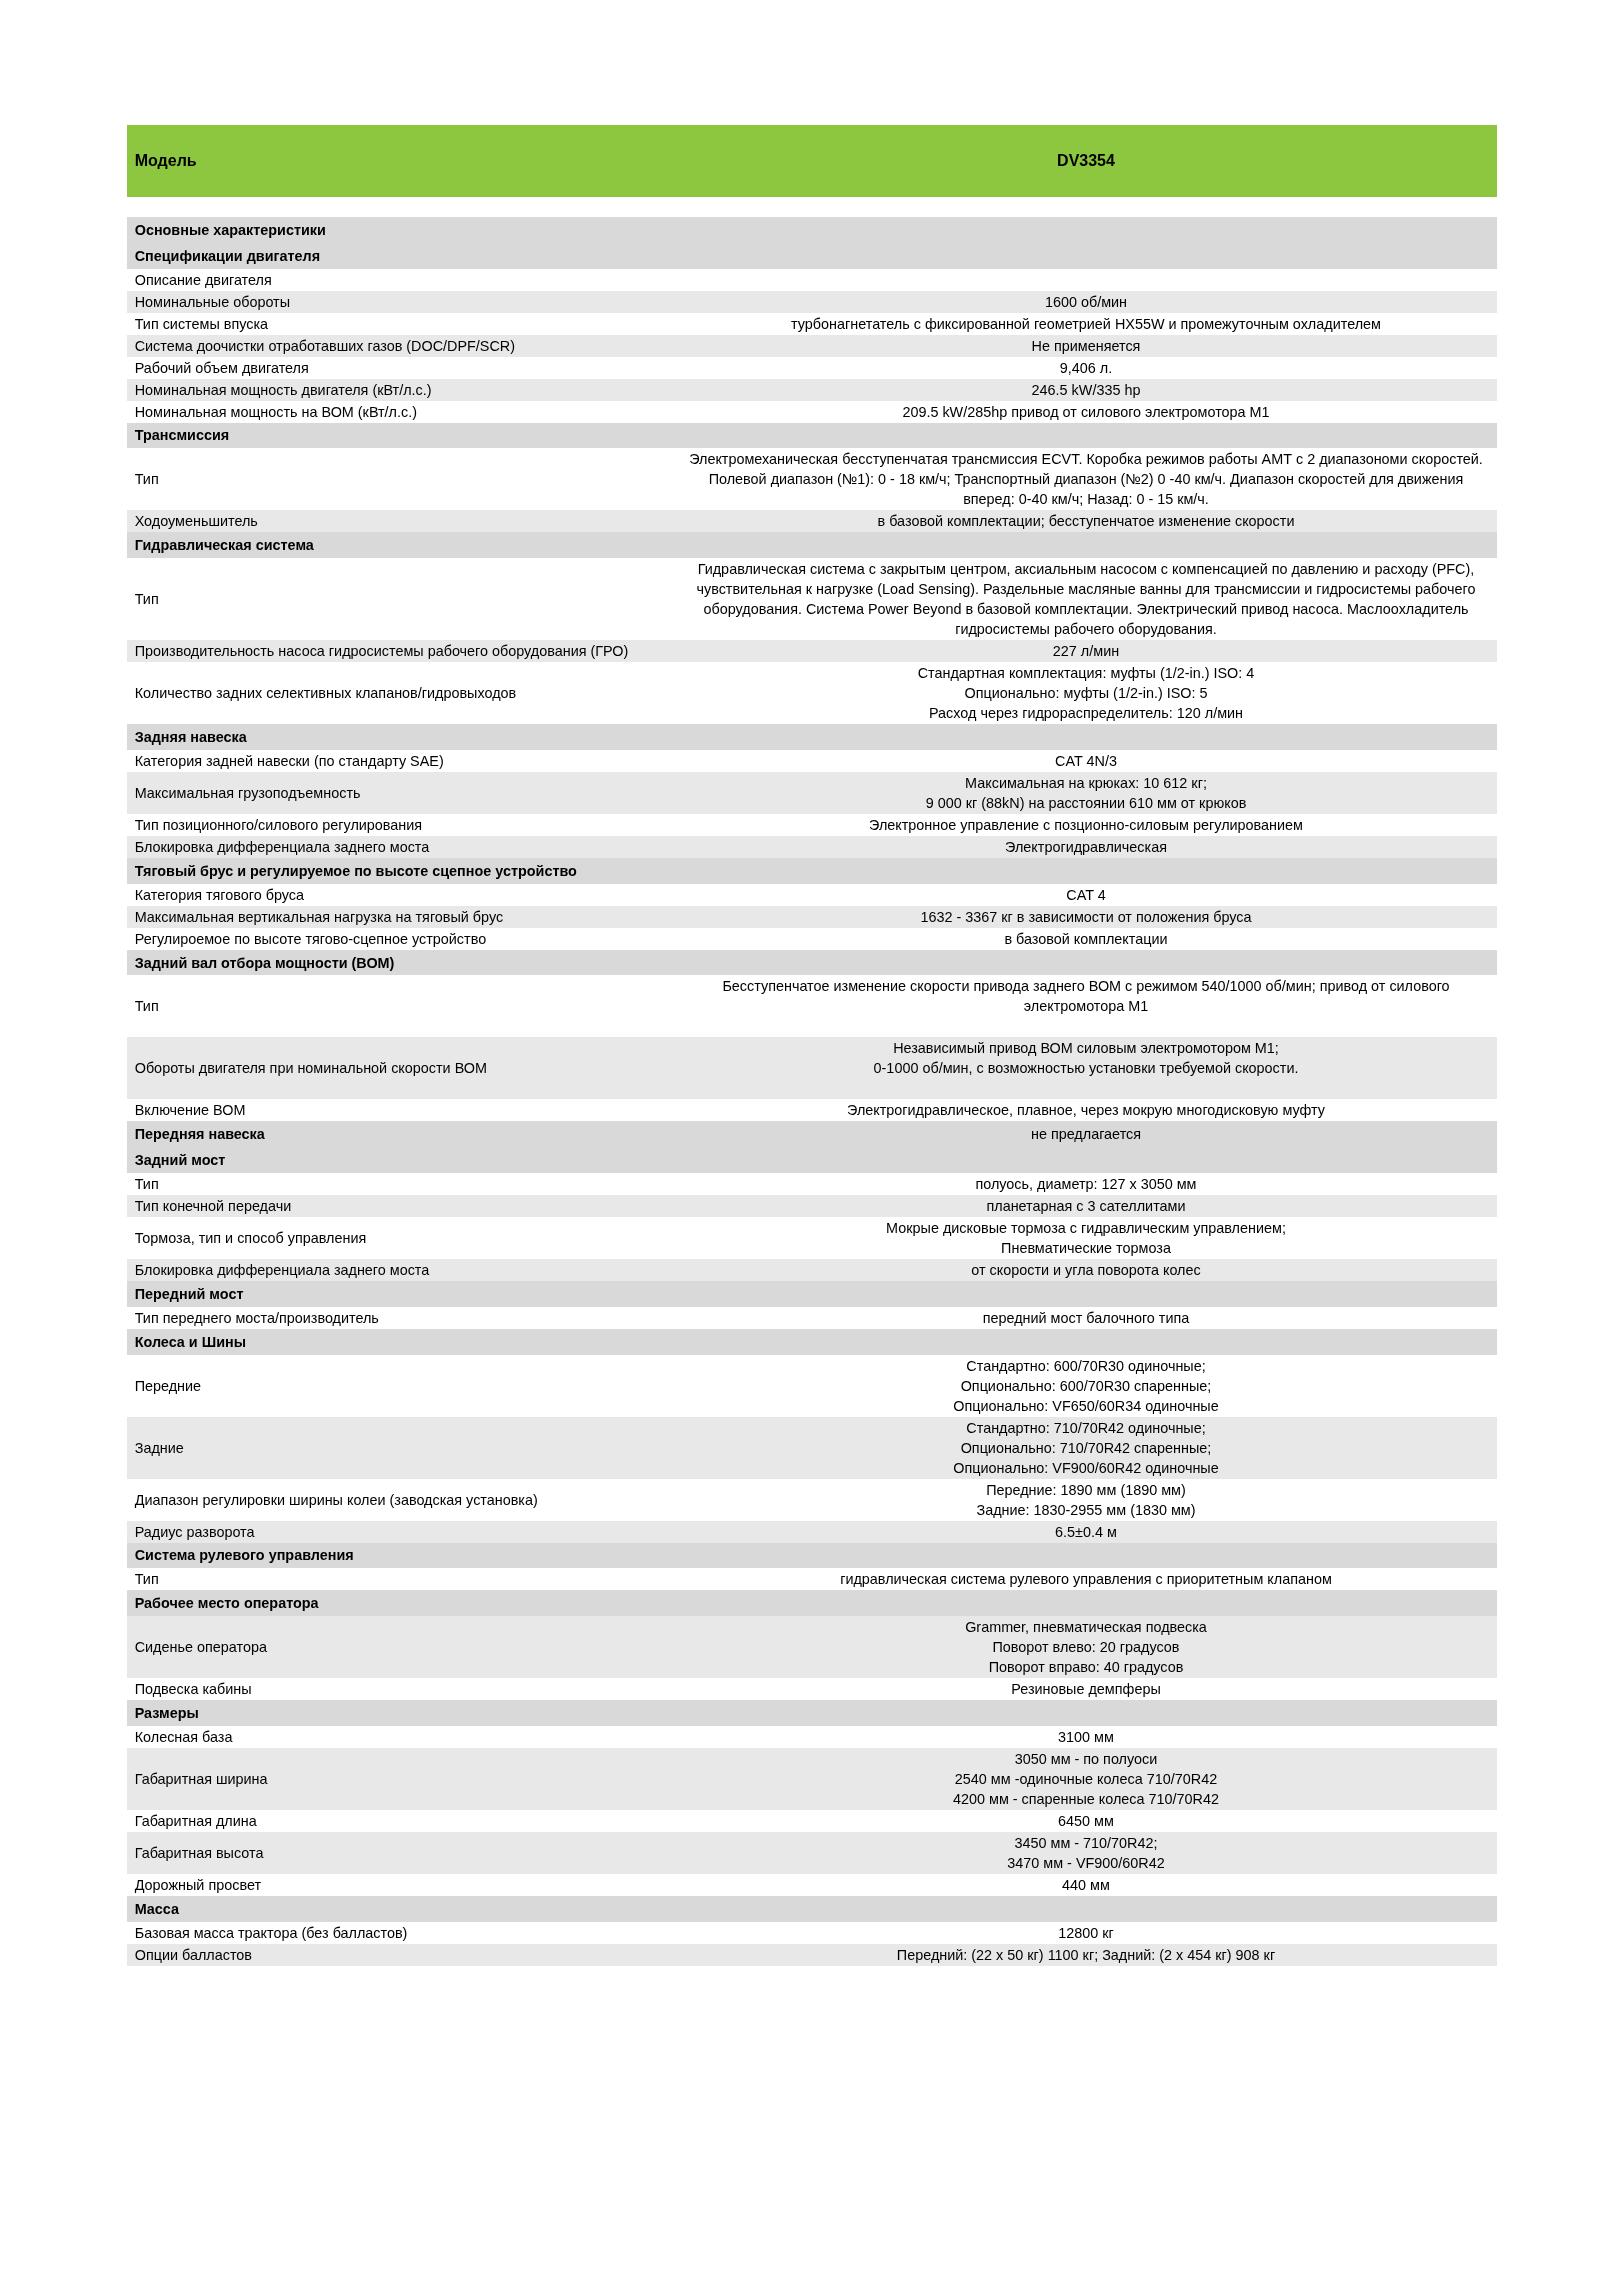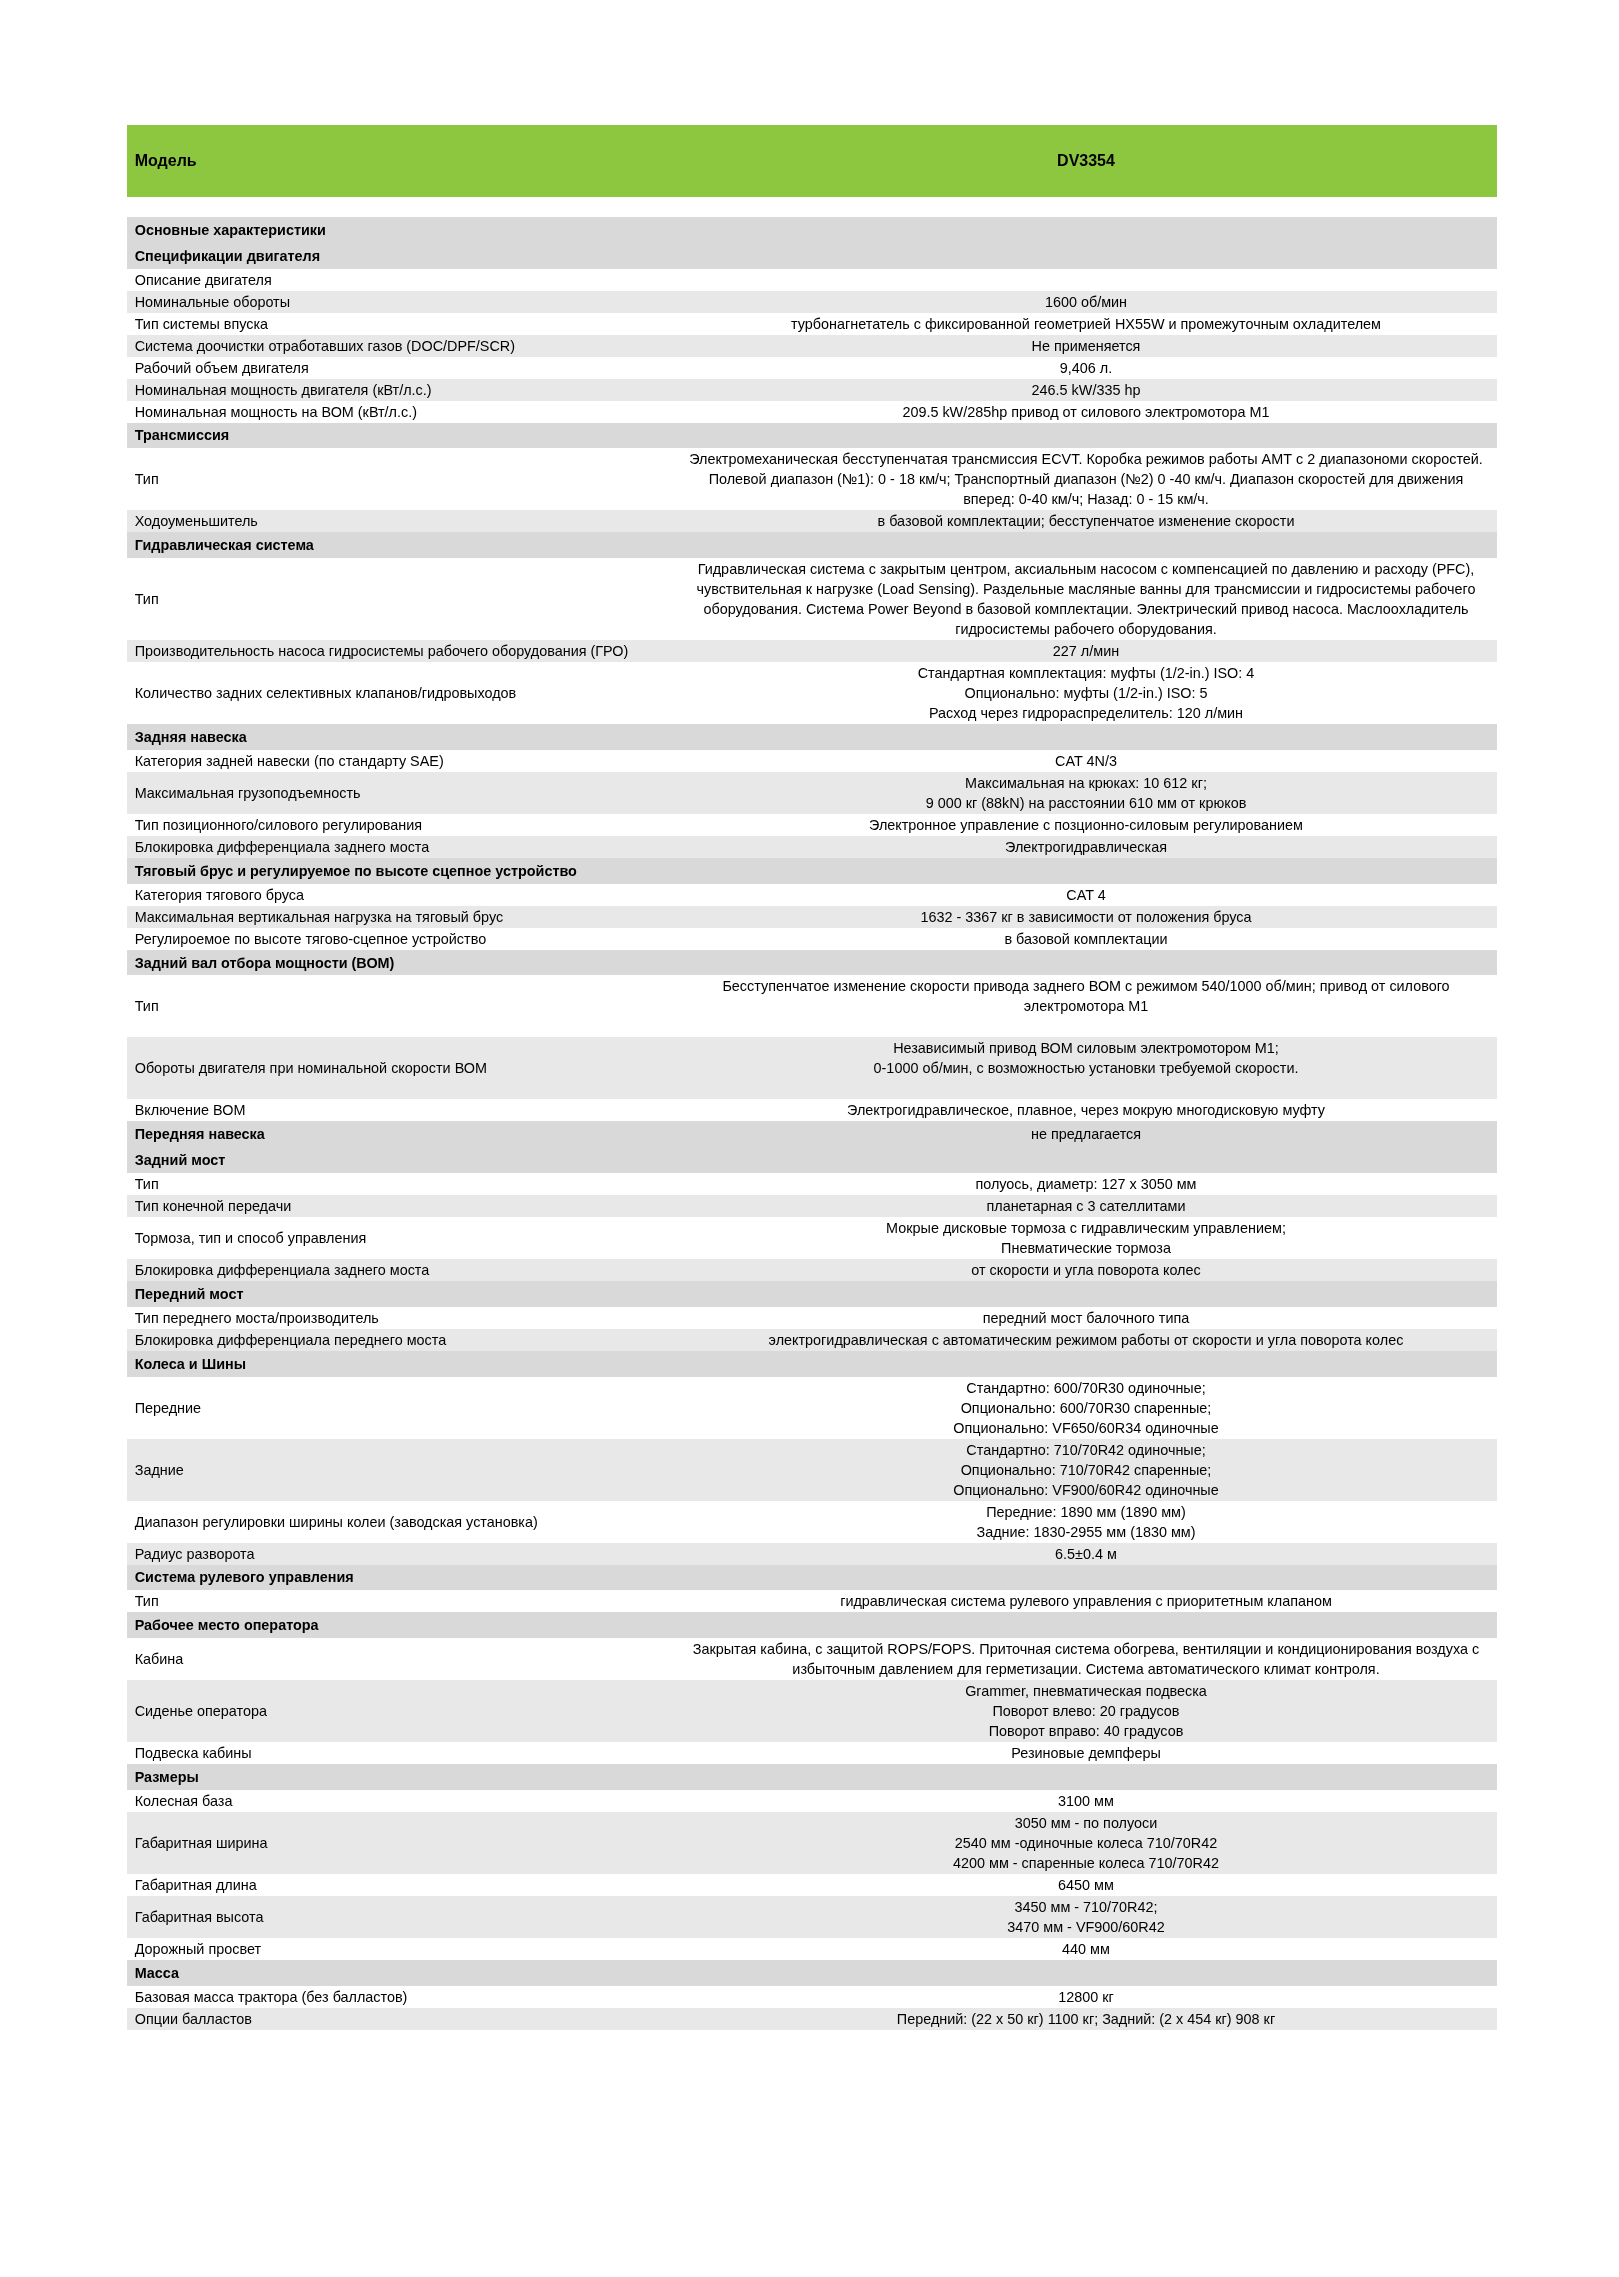--- a/index.html
+++ b/index.html
@@ -267,26 +267,20 @@
         <div class="row section">
           <div class="cell label">Передний мост</div>
           <div class="cell value"></div>
         </div>
         <div class="row even">
           <div class="cell label">Тип переднего моста/производитель</div>
           <div class="cell value">
             <div class="vline">передний мост балочного типа</div>
           </div>
         </div>
-        <div class="row odd">
-          <div class="cell label">Блокировка дифференциала переднего моста</div>
-          <div class="cell value">
-            <div class="vline">электрогидравлическая с автоматическим режимом работы от скорости и угла поворота колес</div>
-          </div>
-        </div>
         <div class="row section">
           <div class="cell label">Колеса и Шины</div>
           <div class="cell value"></div>
         </div>
         <div class="row even">
           <div class="cell label">Передние</div>
           <div class="cell value">
             <div class="vline">Стандартно: 600/70R30 одиночные;</div>
             <div class="vline">Опционально: 600/70R30 спаренные;</div>
             <div class="vline">Опционально: VF650/60R34 одиночные</div>
@@ -319,26 +313,20 @@
         </div>
         <div class="row even">
           <div class="cell label">Тип</div>
           <div class="cell value">
             <div class="vline">гидравлическая система рулевого управления с приоритетным клапаном</div>
           </div>
         </div>
         <div class="row section">
           <div class="cell label">Рабочее место оператора</div>
           <div class="cell value"></div>
-        </div>
-        <div class="row even">
-          <div class="cell label">Кабина</div>
-          <div class="cell value">
-            <div class="vline">Закрытая кабина, с защитой ROPS/FOPS. Приточная система обогрева, вентиляции и кондиционирования воздуха с избыточным давлением для герметизации. Система автоматического климат контроля.</div>
-          </div>
         </div>
         <div class="row odd">
           <div class="cell label">Сиденье оператора</div>
           <div class="cell value">
             <div class="vline">Grammer, пневматическая подвеска</div>
             <div class="vline">Поворот влево: 20 градусов</div>
             <div class="vline">Поворот вправо: 40 градусов</div>
           </div>
         </div>
         <div class="row even">

